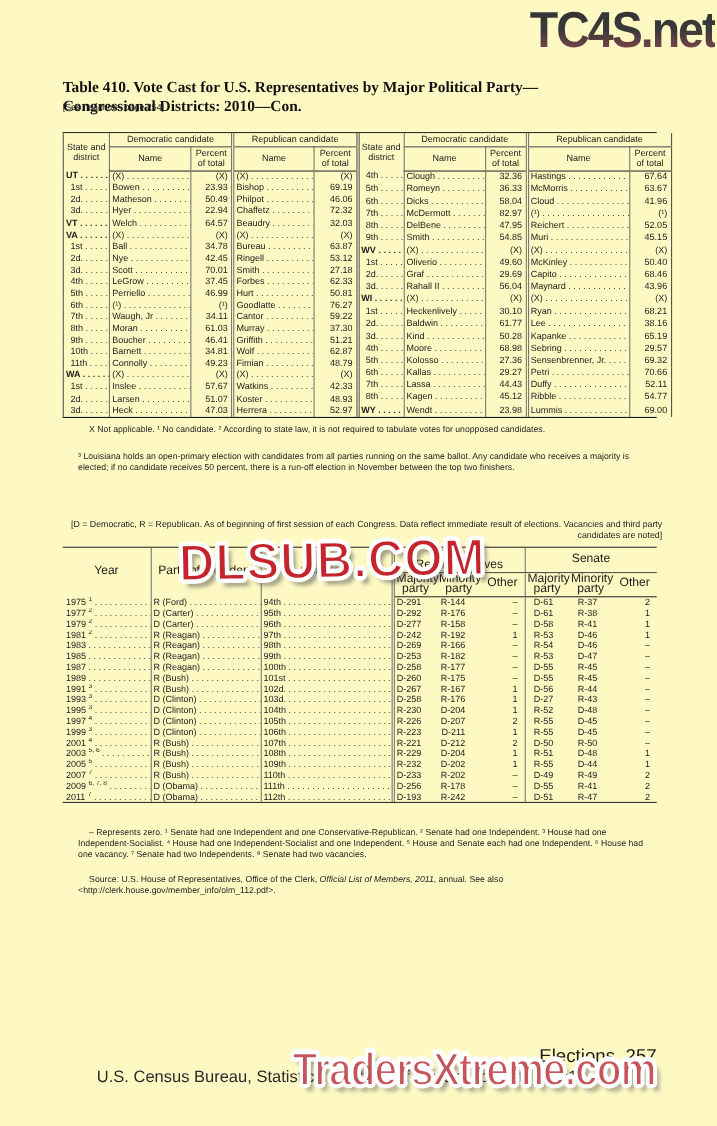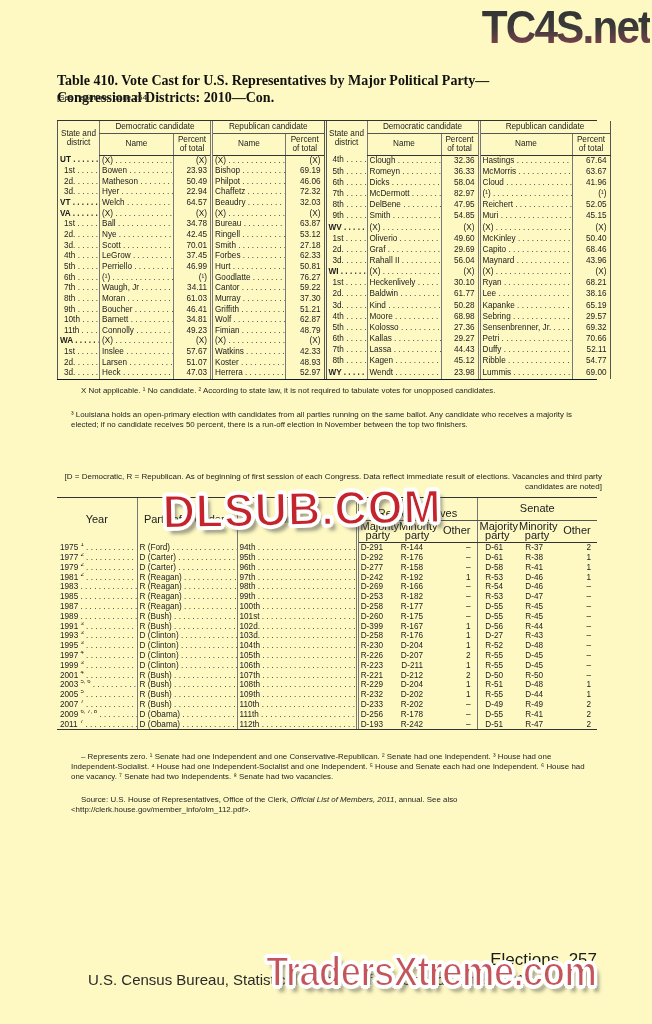--- a/index.html
+++ b/index.html
@@ -554,21 +554,21 @@
             <td class="num">R-175</td>
             <td class="oth">–</td>
             <td class="num v1">D-55</td>
             <td class="num">R-45</td>
             <td class="oth">–</td>
           </tr>
           <tr>
             <td class="ld">1991 <sup>3</sup></td>
             <td class="ld v1">R (Bush)</td>
             <td class="ld v1">102d.</td>
-            <td class="num v2">D-399</td>
+            <td class="num v2">D-267</td>
             <td class="num">R-167</td>
             <td class="oth">1</td>
             <td class="num v1">D-56</td>
             <td class="num">R-44</td>
             <td class="oth">–</td>
           </tr>
           <tr>
             <td class="ld">1993 <sup>3</sup></td>
             <td class="ld v1">D (Clinton)</td>
             <td class="ld v1">103d.</td>

